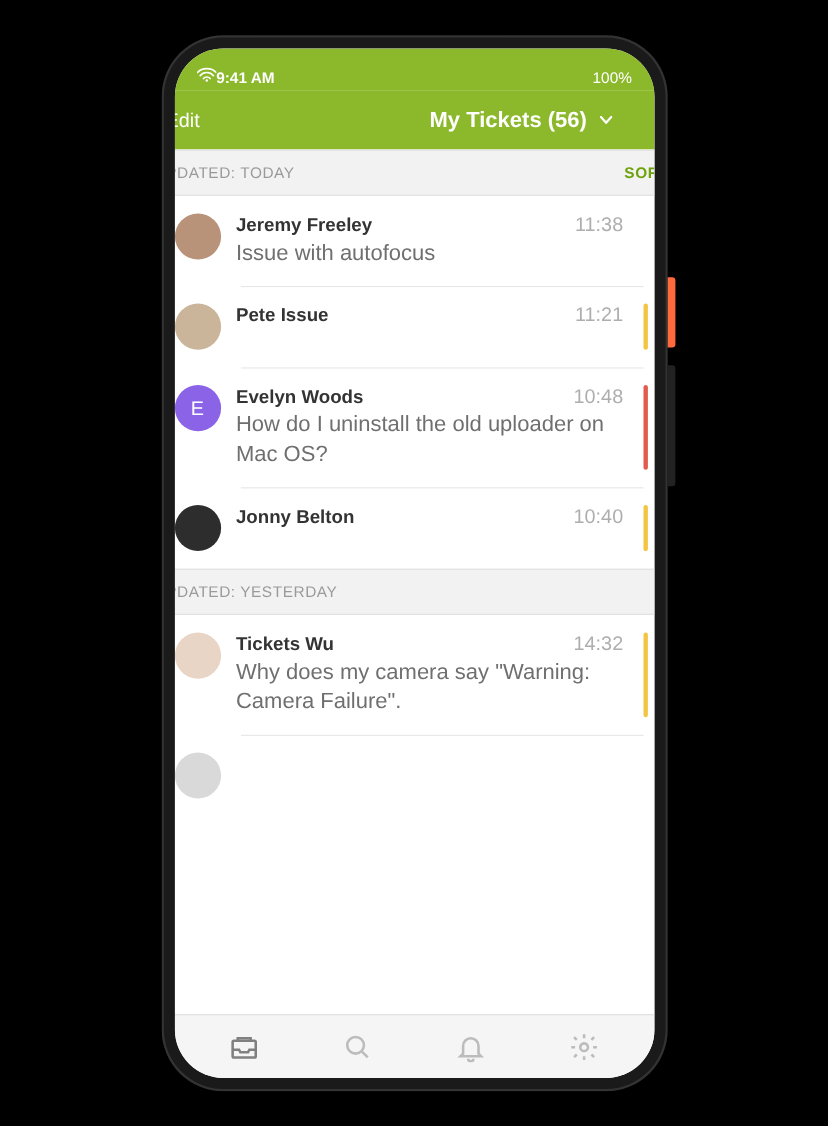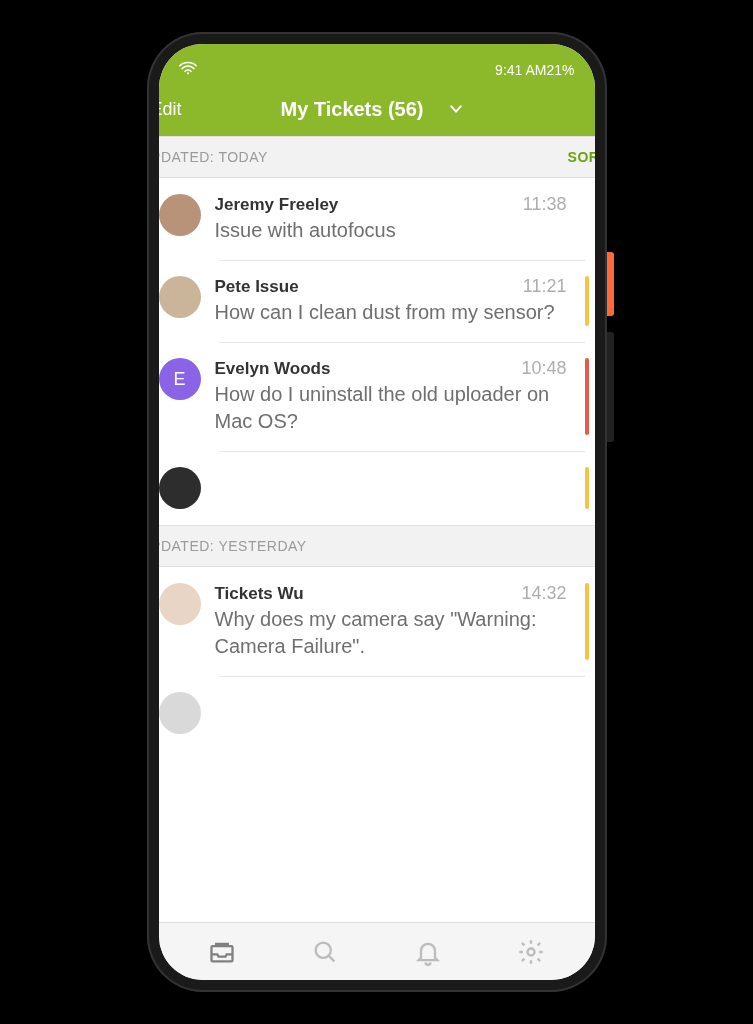--- a/index.html
+++ b/index.html
@@ -48,34 +48,34 @@
     top: 0; left: 0; right: 0;
     height: 38px;
     background: #8cb82b;
     display: flex;
     align-items: flex-end;
     padding: 0 20px 4px;
     color: #fff;
     font-size: 14px;
     font-weight: 500;
   }
-  .status .center { flex: 1; text-align: right; font-weight: 400; }
+  .status .center { flex: 1; text-align: left; font-weight: 700; }
 
   .topbar {
     position: absolute;
     top: 38px; left: 0; right: 0;
     height: 54px;
     background: #8cb82b;
     color: #fff;
     display: flex;
     align-items: center;
     padding: 0 6px;
   }
   .edit-btn { font-size: 18px; font-weight: 400; white-space: nowrap; margin-left: -18px; padding: 6px 4px; } 
-  .title-wrap { flex: 1; display: flex; align-items: center; justify-content: center; gap: 24px; font-size: 20px; font-weight: 600; }
+  .title-wrap { flex: 1; display: flex; align-items: center; justify-content: flex-end; gap: 9px; font-size: 20px; font-weight: 600; }
   .title-wrap svg { width: 16px; height: 16px; }
   .title-right { width: 30px; }
 
   
   .section-hdr {
     background: #f2f2f2;
     border-top: 1px solid #e0e0e0;
     border-bottom: 1px solid #e0e0e0;
     height: 42px;
     display: flex;
@@ -166,21 +166,21 @@
   <div class="screen">
 
     <div class="status">
       <span>
         <svg width="18" height="14" viewBox="0 0 24 18">
             <path d="M1 6 C6 0 18 0 23 6 M4 10 C8 5 16 5 20 10 M8 13.5 C10 11 14 11 16 13.5" stroke="#fff" stroke-width="2" fill="none" stroke-linecap="round"></path>
             <circle cx="12" cy="16" r="1.5" fill="#fff"></circle>
           </svg>
       </span>
       <span class="center">9:41 AM</span>
-      <span>21%</span>
+      <span>100%</span>
     </div>
 
     <div class="topbar">
       <span class="edit-btn">Edit</span>
       <span class="title-wrap">
         <span>My Tickets (56)</span>
         <svg viewBox="0 0 24 24">
             <path d="M5 8l7 8 7-8" stroke="#fff" stroke-width="3" fill="none" stroke-linecap="round" stroke-linejoin="round"></path>
           </svg>
       </span>
@@ -206,21 +206,20 @@
         <div class="flag none"></div>
       </div>
 
       <div class="row div">
         <div class="avatar" style="background:#cbb59a"></div>
         <div class="rowbody">
           <div class="line1">
               <span class="name">Pete Issue</span>
               <span class="time">11:21</span>
             </div>
-          <div class="subj">How can I clean dust from my sensor?</div>
         </div>
         <div class="flag" style="background:#f4c542"></div>
       </div>
 
       <div class="row div">
         <div class="avatar letter">
             <span>E</span>
           </div>
         <div class="rowbody">
           <div class="line1">
@@ -228,20 +227,24 @@
               <span class="time">10:48</span>
             </div>
           <div class="subj">How do I uninstall the old uploader on Mac OS?</div>
         </div>
         <div class="flag" style="background:#e35b4e"></div>
       </div>
 
       <div class="row div">
         <div class="avatar" style="background:#2d2d2d"></div>
         <div class="rowbody">
+          <div class="line1">
+              <span class="name">Jonny Belton</span>
+              <span class="time">10:40</span>
+            </div>
         </div>
         <div class="flag" style="background:#f4c542"></div>
       </div>
 
       <div class="section-hdr">
         <span class="lbl">UPDATED: YESTERDAY</span>
       </div>
 
       <div class="row">
         <div class="avatar" style="background:#e8d5c6"></div>

